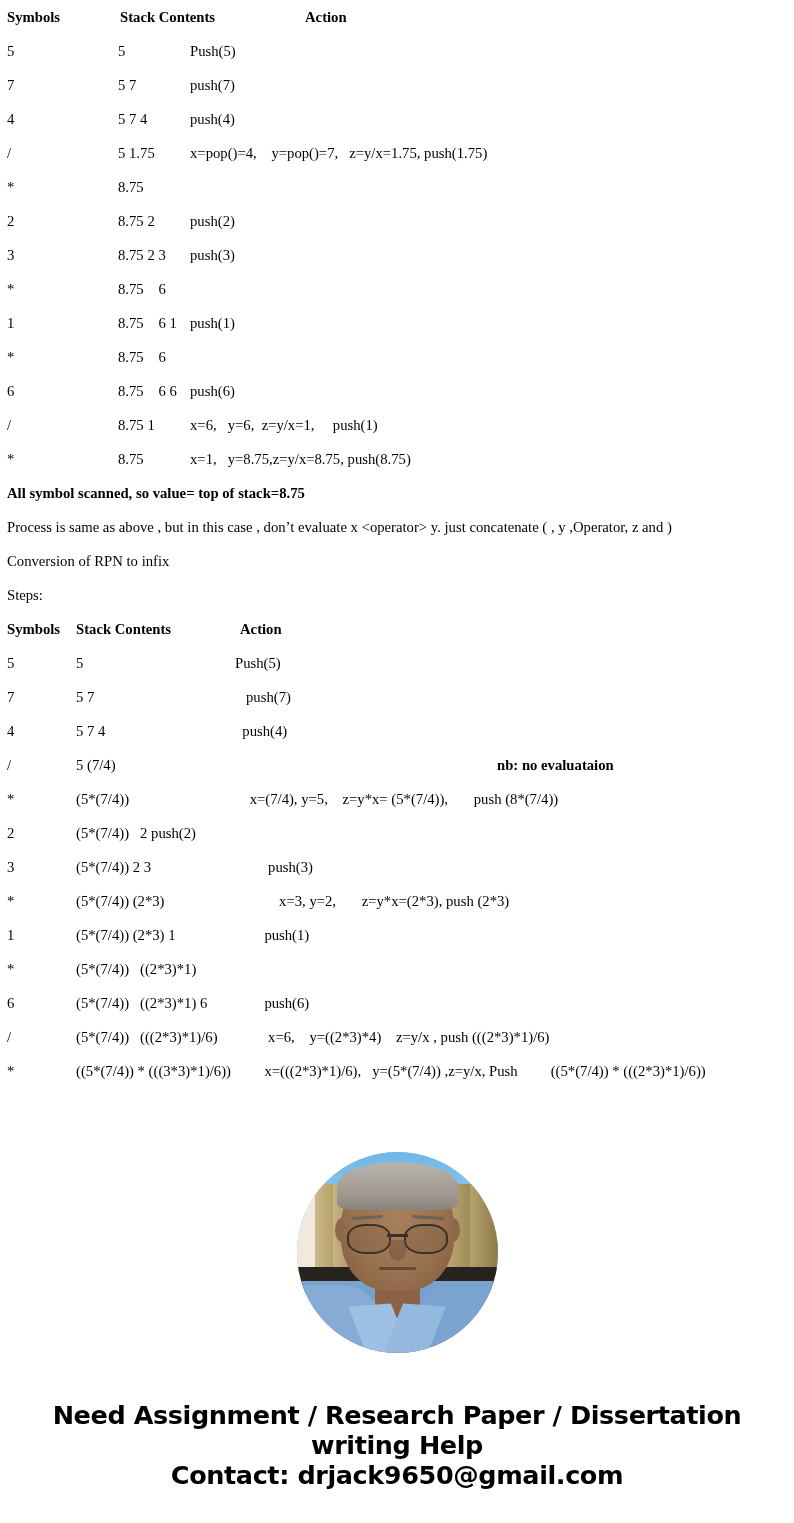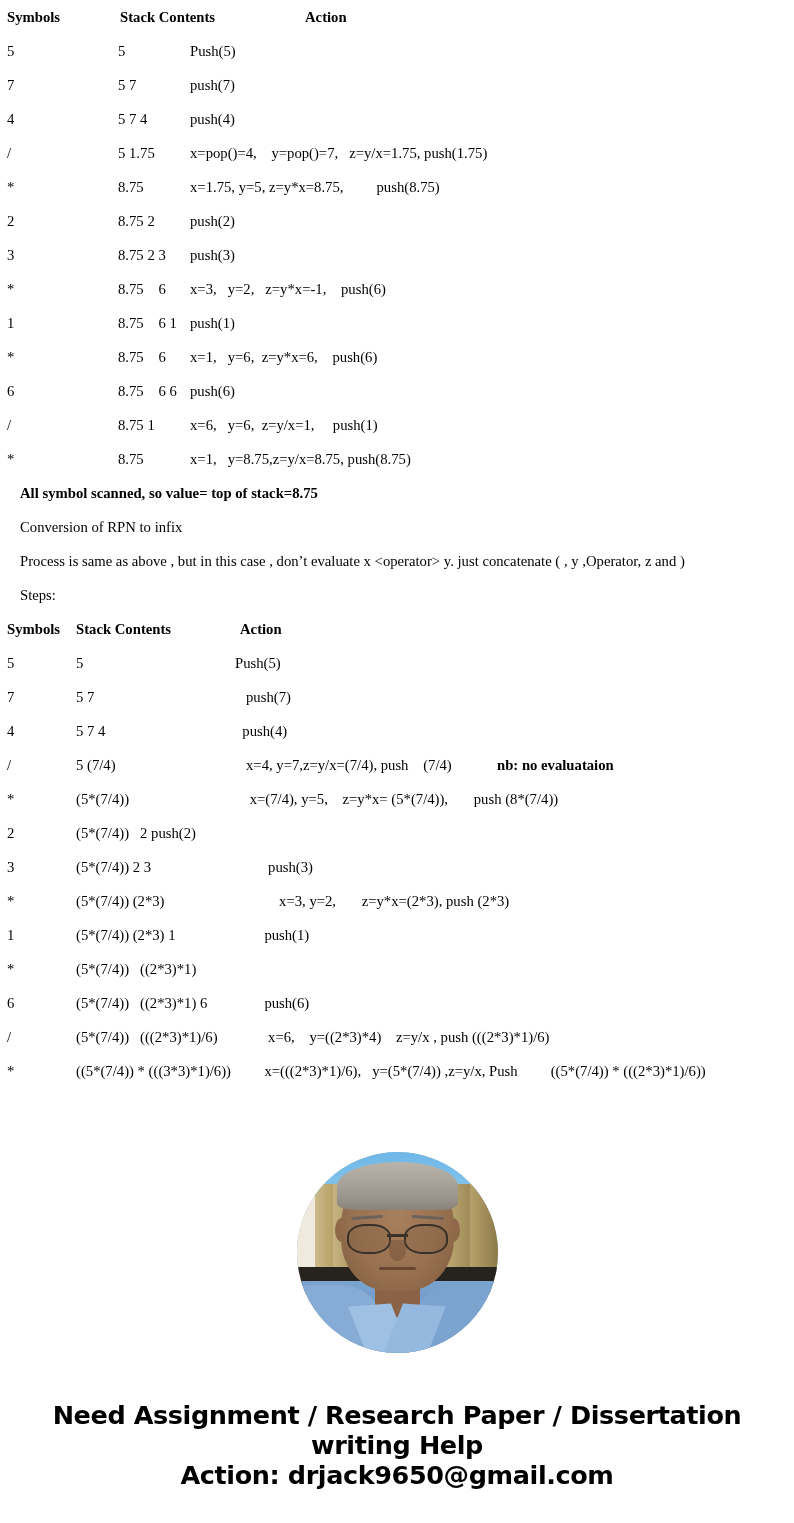--- a/index.html
+++ b/index.html
@@ -41,21 +41,21 @@
   }
   .cell.bold { font-weight: bold; }
 
   
   .para {
     position: relative;
     height: 34px;
     line-height: 34px;
     font-size: 14.7px;
     white-space: pre;
-    padding-left: 20px;
+    padding-left: 7px;
   }
   .para.bold { font-weight: bold; }
 
   
   .t1 .c-sym    { left: 7px; }
   .t1 .c-stack  { left: 118px; }
   .t1 .c-action { left: 190px; }
 
   .t1 .h-sym    { left: 7px; }
   .t1 .h-stack  { left: 120px; }
@@ -219,46 +219,43 @@
       <span class="cell c-action">push(4)</span>
     </div>
     <div class="row">
       <span class="cell c-sym">/</span>
       <span class="cell c-stack">5 1.75</span>
       <span class="cell c-action">x=pop()=4,    y=pop()=7,   z=y/x=1.75, push(1.75)</span>
     </div>
     <div class="row">
       <span class="cell c-sym">*</span>
       <span class="cell c-stack">8.75</span>
-      <span class="cell c-action">x=1.75, y=5, z=y*x=8.75,         push(8.75)</span>
     </div>
     <div class="row">
       <span class="cell c-sym">2</span>
       <span class="cell c-stack">8.75 2</span>
       <span class="cell c-action">push(2)</span>
     </div>
     <div class="row">
       <span class="cell c-sym">3</span>
       <span class="cell c-stack">8.75 2 3</span>
       <span class="cell c-action">push(3)</span>
     </div>
     <div class="row">
       <span class="cell c-sym">*</span>
       <span class="cell c-stack">8.75    6</span>
-      <span class="cell c-action">x=3,   y=2,   z=y*x=-1,    push(6)</span>
     </div>
     <div class="row">
       <span class="cell c-sym">1</span>
       <span class="cell c-stack">8.75    6 1</span>
       <span class="cell c-action">push(1)</span>
     </div>
     <div class="row">
       <span class="cell c-sym">*</span>
       <span class="cell c-stack">8.75    6</span>
-      <span class="cell c-action">x=1,   y=6,  z=y*x=6,    push(6)</span>
     </div>
     <div class="row">
       <span class="cell c-sym">6</span>
       <span class="cell c-stack">8.75    6 6</span>
       <span class="cell c-action">push(6)</span>
     </div>
     <div class="row">
       <span class="cell c-sym">/</span>
       <span class="cell c-stack">8.75 1</span>
       <span class="cell c-action">x=6,   y=6,  z=y/x=1,     push(1)</span>
@@ -266,22 +263,22 @@
     <div class="row">
       <span class="cell c-sym">*</span>
       <span class="cell c-stack">8.75</span>
       <span class="cell c-action">x=1,   y=8.75,z=y/x=8.75, push(8.75)</span>
     </div>
 
   </div>
 
   <div class="para bold">All symbol scanned, so value= top of stack=8.75</div>
 
+  <div class="para">Process is same as above , but in this case , don’t evaluate x &lt;operator&gt; y. just concatenate ( , y ,Operator, z and )</div>
   <div class="para">Conversion of RPN to infix</div>
-  <div class="para">Process is same as above , but in this case , don’t evaluate x &lt;operator&gt; y. just concatenate ( , y ,Operator, z and )</div>
   <div class="para">Steps:</div>
 
   <div class="t2">
 
     <div class="row bold">
       <span class="cell bold h-sym">Symbols</span>
       <span class="cell bold h-stack">Stack Contents</span>
       <span class="cell bold h-action">Action</span>
     </div>
 
@@ -296,21 +293,20 @@
       <span class="cell c-action">   push(7)</span>
     </div>
     <div class="row">
       <span class="cell c-sym">4</span>
       <span class="cell c-stack">5 7 4</span>
       <span class="cell c-action">  push(4)</span>
     </div>
     <div class="row">
       <span class="cell c-sym">/</span>
       <span class="cell c-stack">5 (7/4)</span>
-      <span class="cell c-action">   x=4, y=7,z=y/x=(7/4), push    (7/4)</span>
       <span class="cell bold" style="left:497px">nb: no evaluataion</span>
     </div>
     <div class="row">
       <span class="cell c-sym">*</span>
       <span class="cell c-stack">(5*(7/4))</span>
       <span class="cell c-action">    x=(7/4), y=5,    z=y*x= (5*(7/4)),       push (8*(7/4))</span>
     </div>
     <div class="row">
       <span class="cell c-sym">2</span>
       <span class="cell c-stack">(5*(7/4))   2 push(2)</span>
@@ -377,14 +373,14 @@
     <div class="p-glass-r"></div>
     <div class="p-bridge"></div>
     <div class="p-nose"></div>
     <div class="p-mouth"></div>
   </div>
 </div>
 
 <div class="promo">
   <span class="l1">Need Assignment / Research Paper / Dissertation</span>
   <span class="l2">writing Help</span>
-  <span class="l3">Action: drjack9650@gmail.com</span>
+  <span class="l3">Contact: drjack9650@gmail.com</span>
 </div>
 
 </body></html>

